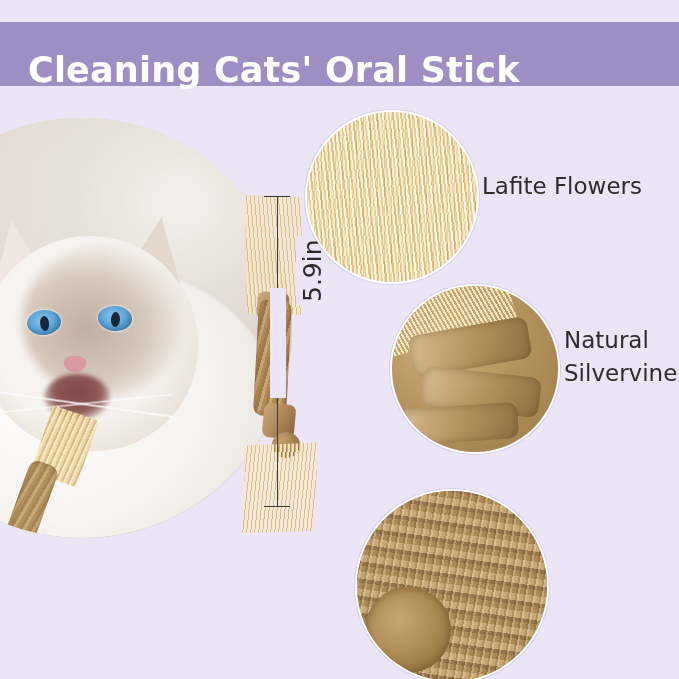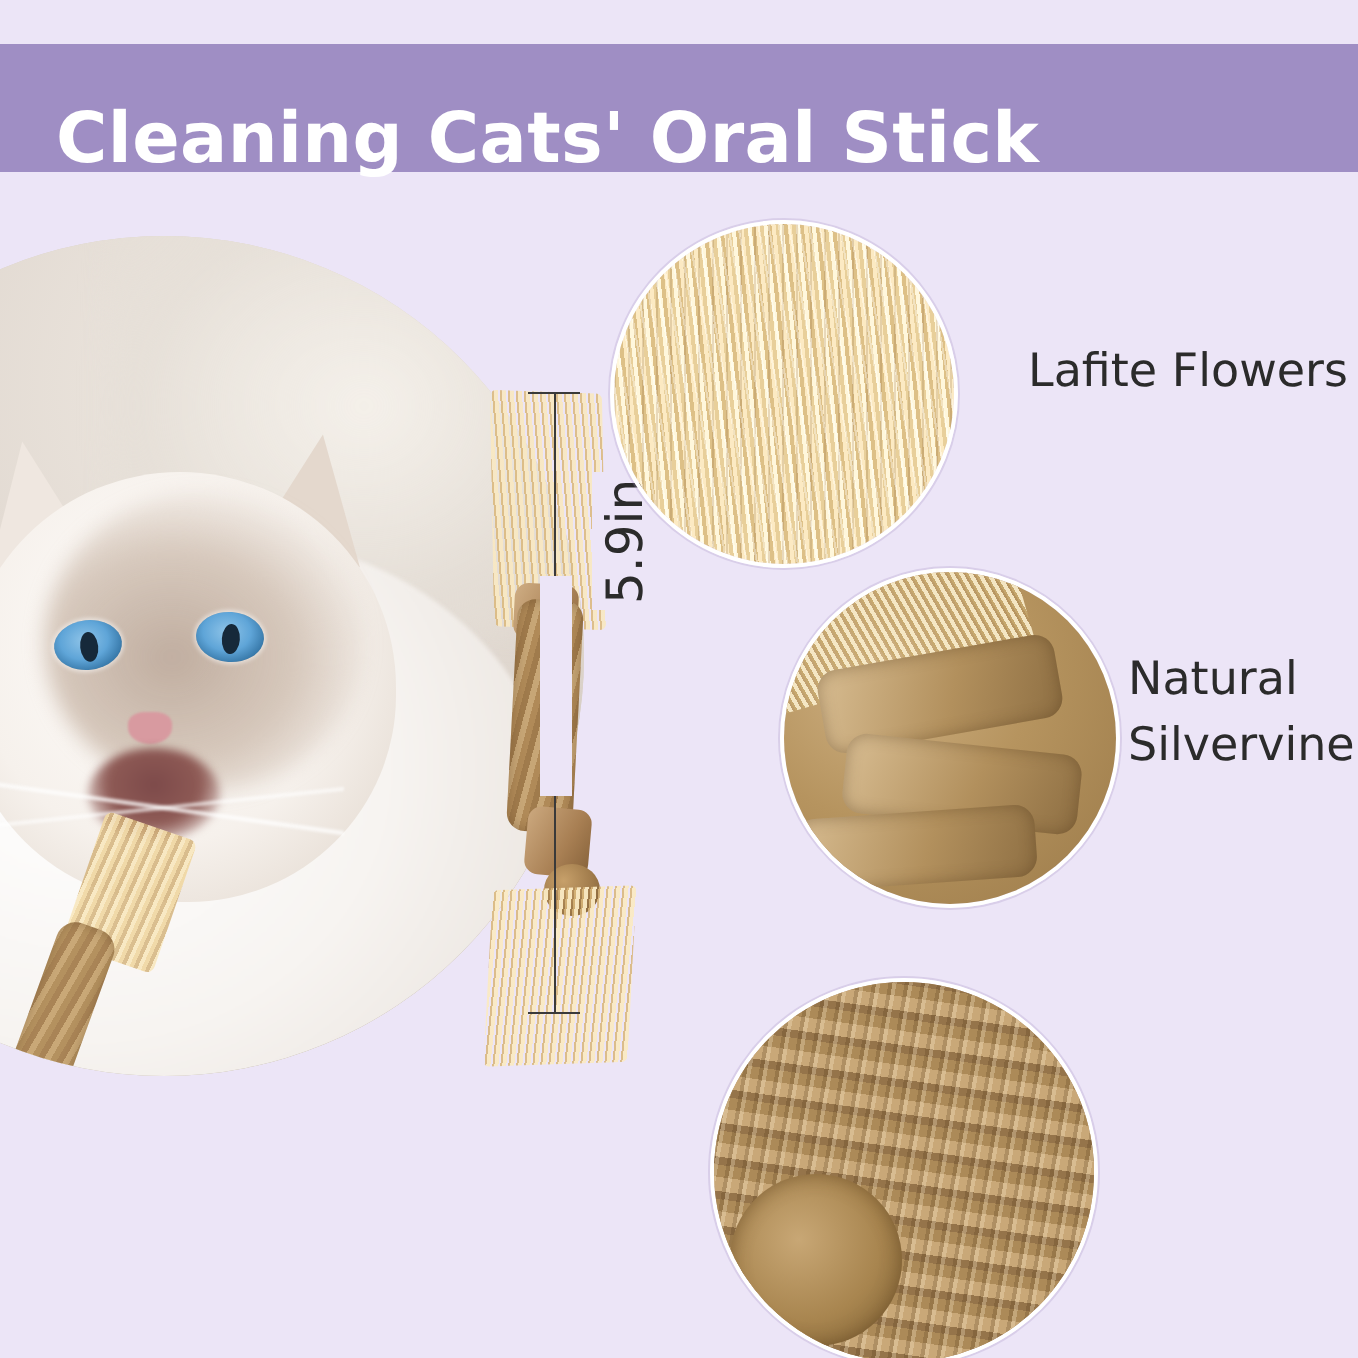--- a/index.html
+++ b/index.html
@@ -352,21 +352,21 @@
 
   
   .feature-label {
     position: absolute;
     color: #2b2b2b;
     font-size: 23px;
     font-family: "DejaVu Sans", sans-serif;
     line-height: 1.45;
     white-space: pre-line;
   }
-  #label-lafite { left: 482px; top: 170px; margin-left: 32px; }
+  #label-lafite { left: 482px; top: 170px; }
   #label-silvervine { left: 564px; top: 324px; }
   #label-hemp { left: 546px; top: 550px; }
 </style>
 </head>
 <body>
 
 <div class="page">
 
   <div class="title-banner">
     <div class="title-text">Cleaning Cats' Oral Stick</div>

